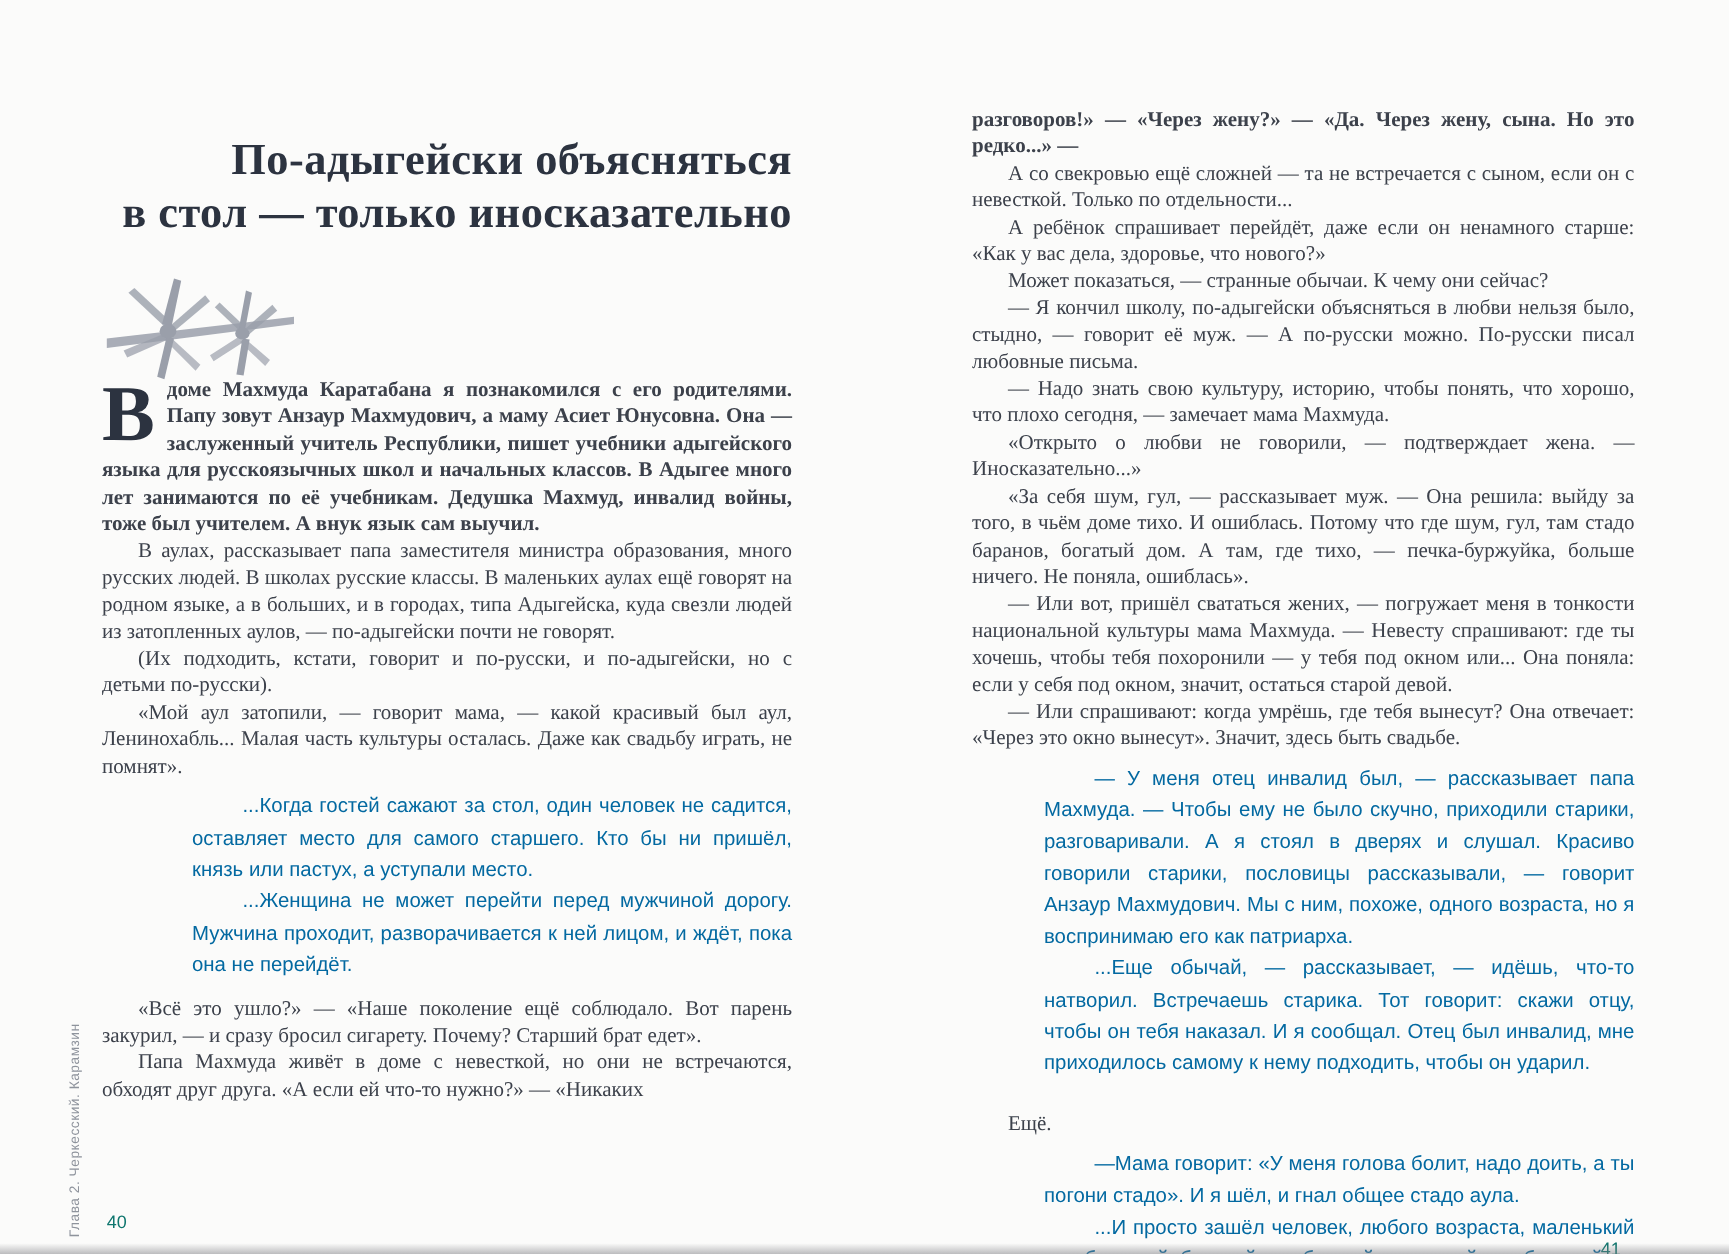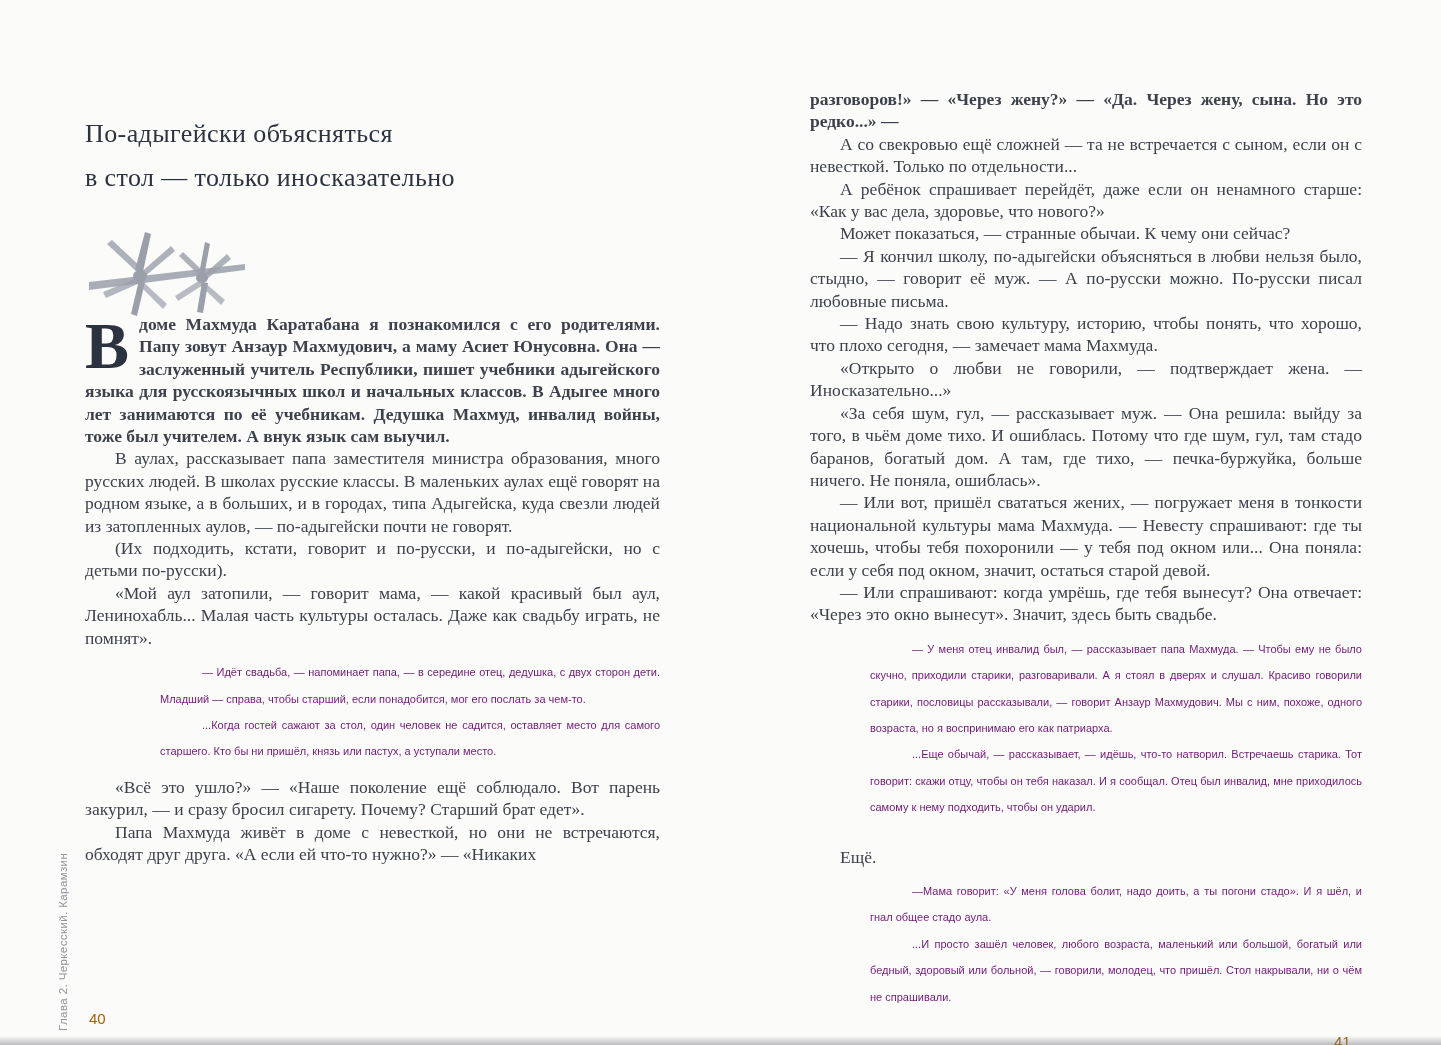--- a/index.html
+++ b/index.html
@@ -6,22 +6,22 @@
   body{
     width:1441px;height:1045px;position:relative;overflow:hidden;
     background:#fbfbfa;
     font-family:"Liberation Serif", serif;
   }
   .page{position:absolute;top:0;}
   .page-left{left:85px;width:575px;}
   .page-right{left:810px;width:552px;}
 
   .title{
-    margin:112px 0 0 0;text-align:left;
-    font-size:26px;line-height:44px;font-weight:normal;
+    margin:112px 0 0 0;text-align:right;
+    font-size:37px;line-height:44px;font-weight:bold;
     color:#2c3340;letter-spacing:0.4px;
   }
   .ornament{position:absolute;left:2px;top:226px;width:165px;height:96px;}
 
   .body-flow{margin-top:113px;}
   .page-right .body-flow{margin-top:88px;}
 
   p.serif{
     margin:0;font-size:17.5px;line-height:22.4px;color:#3c414b;
     text-align:justify;text-indent:30px;
@@ -32,33 +32,33 @@
     float:left;font-size:66px;line-height:56px;
     padding:5px 10px 2px 0;color:#2c3340;
   }
 
   .quote-block{
     margin:10px 0 11px 75px;width:500px;
     font-family:"Liberation Sans", sans-serif;
   }
   .page-right .quote-block{margin-left:60px;width:492px;}
   .quote-block p{
-    margin:0;font-size:11px;line-height:26.4px;color:#701a75;
+    margin:0;font-size:17px;line-height:26.4px;color:#0369a1;
     text-align:justify;text-indent:42px;
   }
 
   .chapter-sidebar{
     position:absolute;left:57px;top:1031px;
     transform:rotate(-90deg);transform-origin:0 0;
     font-family:"Liberation Sans", sans-serif;
     font-size:11.5px;color:#8e939c;letter-spacing:0.4px;white-space:nowrap;
   }
   .pageno{
     position:absolute;font-family:"Liberation Sans", sans-serif;
-    font-size:15px;color:#a16207;text-align:right;
+    font-size:15px;color:#0f766e;text-align:right;
   }
   .pageno-left{left:89px;top:1010px;}
   .pageno-right{left:1334px;top:1033px;}
 
   .scan-edge{
     position:absolute;left:0;bottom:0;width:1441px;height:9px;
     background:linear-gradient(to bottom, rgba(125,125,130,0), rgba(125,125,130,0.5));
   }
   .eshe-gap{height:14px;}
 </style>
@@ -95,22 +95,22 @@
       </svg>
     </div>
 
     <div class="body-flow">
       <p class="serif noindent"><span class="dropcap">В</span><span>доме Махмуда Каратабана я познакомился с его родителями. Папу зовут Анзаур Махмудович, а маму Асиет Юнусовна. Она — заслуженный учитель Республики, пишет учебники адыгейского языка для русскоязычных школ и начальных классов. В Адыгее много лет занимаются по её учебникам. Дедушка Махмуд, инвалид войны, тоже был учителем. А внук язык сам выучил.</span></p>
       <p class="serif">В аулах, рассказывает папа заместителя министра образования, много русских людей. В школах русские классы. В маленьких аулах ещё говорят на родном языке, а в больших, и в городах, типа Адыгейска, куда свезли людей из затопленных аулов, — по-адыгейски почти не говорят.</p>
       <p class="serif">(Их подходить, кстати, говорит и по-русски, и по-адыгейски, но с детьми по-русски).</p>
       <p class="serif">«Мой аул затопили, — говорит мама, — какой красивый был аул, Ленинохабль... Малая часть культуры осталась. Даже как свадьбу играть, не помнят».</p>
 
       <div class="quote-block">
-        <p>— Идёт свадьба, — напоминает папа, — в середине отец, дедушка, с двух сторон дети. Младший — справа, чтобы старший, если понадобится, мог его послать за чем-то.</p>
         <p>...Когда гостей сажают за стол, один человек не садится, оставляет место для самого старшего. Кто бы ни пришёл, князь или пастух, а уступали место.</p>
+        <p>...Женщина не может перейти перед мужчиной дорогу. Мужчина проходит, разворачивается к ней лицом, и ждёт, пока она не перейдёт.</p>
       </div>
 
       <p class="serif">«Всё это ушло?» — «Наше поколение ещё соблюдало. Вот парень закурил, — и сразу бросил сигарету. Почему? Старший брат едет».</p>
       <p class="serif">Папа Махмуда живёт в доме с невесткой, но они не встречаются, обходят друг друга. «А если ей что-то нужно?» — «Никаких</p>
     </div>
   </section>
 
   <section class="page page-right">
     <div class="body-flow">
       <p class="serif noindent">разговоров!» — «Через жену?» — «Да. Через жену, сына. Но это редко...» —</p>

